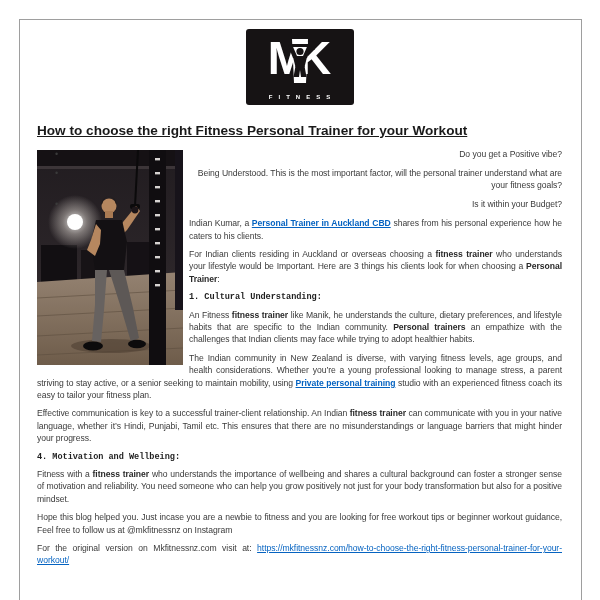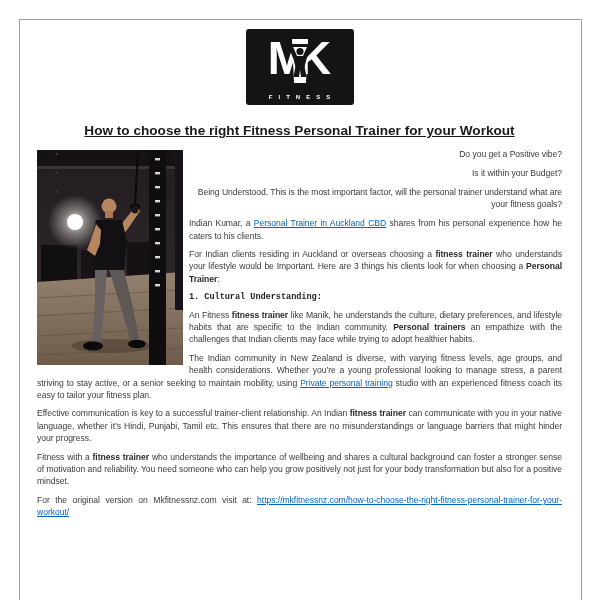--- a/index.html
+++ b/index.html
@@ -33,41 +33,41 @@
     position:absolute;left:50%;top:8px;transform:translateX(-50%);
     width:34px;height:48px;
   }
   .logo .wordmark{
     position:absolute;bottom:5px;left:0;width:100%;text-align:center;
     color:#fff;font-size:6px;letter-spacing:6px;text-indent:6px;
     font-weight:bold;
   }
   
   .doc-title{
-    margin:17px 0 0 0;text-align:center;
+    margin:17px 0 0 0;
     font-size:13.6px;font-weight:bold;color:#1a1a1a;
     text-decoration:underline;line-height:17px;
   }
   
   .article{margin-top:9px;font-size:8.6px;line-height:12.4px;letter-spacing:-0.05px;}
   .photo{
     float:left;width:146px;height:215px;margin:2px 6px 6px 0;
     background:#241f22;
   }
   .article p{margin:0 0 6px 0;text-align:justify;}
   .article p.h{font-weight:bold;color:#1f1f1f;text-align:left;margin:2px 0 5px 0;font-family:Liberation Mono, monospace;}
   .article p.clear{clear:left;}
   .article ul{margin:0 0 6px 17px;padding:0;list-style:none;}
   .article li{margin:0 0 6.5px 0;padding-left:15px;position:relative;text-align:right;}
   .article li::before{
     content:"•";position:absolute;left:1px;top:0;color:#3a3a3a;font-size:9px;
   }
   .b{font-weight:bold;color:#2a2a2a;}
   .link{color:var(--link,#0563c1);text-decoration:underline;cursor:pointer;}
-  .link.b{font-weight:normal;}
+  .link.b{font-weight:bold;}
 </style>
 </head>
 <body style="--link: #0563c1;">
 
 <div class="sheet">
 
   <div class="logo-wrap">
     <div class="logo">
       <div class="letters">
         <span class="lm">M</span>
@@ -160,25 +160,27 @@
         <polygon points="58,120 70,120 67,160 64,192 55,191 58,155" fill="#676260"></polygon>
         <polygon points="72,120 87,120 96,158 102,188 94,192 84,158" fill="#5d5856"></polygon>
 
         <ellipse cx="56" cy="196" rx="10" ry="4.6" fill="#0c0b0c"></ellipse>
         <ellipse cx="100" cy="194" rx="9" ry="4.2" fill="#0c0b0c"></ellipse>
       </g>
     </svg>
 
       <ul>
         <li><span>Do you get a Positive vibe?</span></li>
+        <li><span>Being Understood. This is the most important factor, will the personal trainer understand what are your fitness goals?</span></li>
         <li><span>Is it within your Budget?</span></li>
-        <li><span>Being Understood. This is the most important factor, will the personal trainer understand what are your fitness goals?</span></li>
       </ul>
       <p><span>Indian Kumar, a </span><span class="b link">Personal Trainer in Auckland CBD</span><span> shares from his personal experience how he caters to his clients.</span></p>
       <p><span>For Indian clients residing in Auckland or overseas choosing a </span><span class="b">fitness trainer</span><span> who understands your lifestyle would be Important. Here are 3 things his clients look for when choosing a </span><span class="b">Personal Trainer</span><span>:</span></p>
       <p class="h"><span>1. Cultural Understanding:</span></p>
       <p><span>An Fitness </span><span class="b">fitness trainer</span><span> like Manik, he understands the culture, dietary preferences, and lifestyle habits that are specific to the Indian community. </span><span class="b">Personal trainers</span><span> an empathize with the challenges that Indian clients may face while trying to adopt healthier habits.</span></p>
       <p><span>The Indian community in New Zealand is diverse, with varying fitness levels, age groups, and health considerations. Whether you’re a young professional looking to manage stress, a parent striving to stay active, or a senior seeking to maintain mobility, using </span><span class="b link">Private personal training</span><span> studio with an experienced fitness coach its easy to tailor your fitness plan.</span></p>
       <p><span>Effective communication is key to a successful trainer-client relationship. An Indian </span><span class="b">fitness trainer</span><span> can communicate with you in your native language, whether it’s Hindi, Punjabi, Tamil etc. This ensures that there are no misunderstandings or language barriers that might hinder your progress.</span></p>
+      <p class="h"><span>4. Motivation and Wellbeing:</span></p>
       <p><span>Fitness with a </span><span class="b">fitness trainer</span><span> who understands the importance of wellbeing and shares a cultural background can foster a stronger sense of motivation and reliability. You need someone who can help you grow positively not just for your body transformation but also for a positive mindset.</span></p>
+      <p><span>Hope this blog helped you. Just incase you are a newbie to fitness and you are looking for free workout tips or beginner workout guidance, Feel free to follow us at @mkfitnessnz on Instagram</span></p>
       <p><span>For the original version on Mkfitnessnz.com visit at: </span><span class="link">https://mkfitnessnz.com/how-to-choose-the-right-fitness-personal-trainer-for-your-workout/</span></p>
     </div>
 </div>
 
 </body></html>

